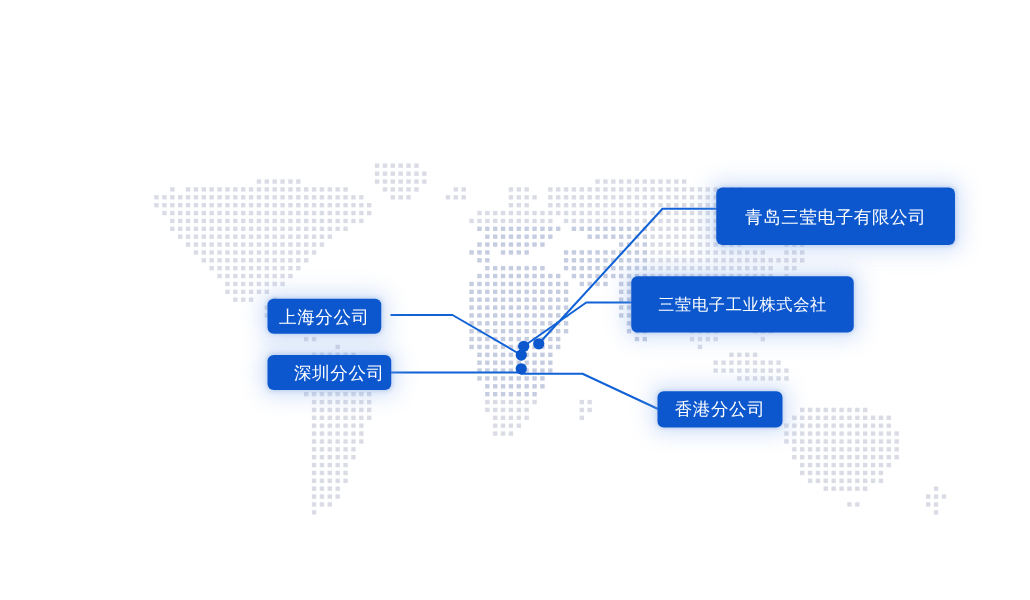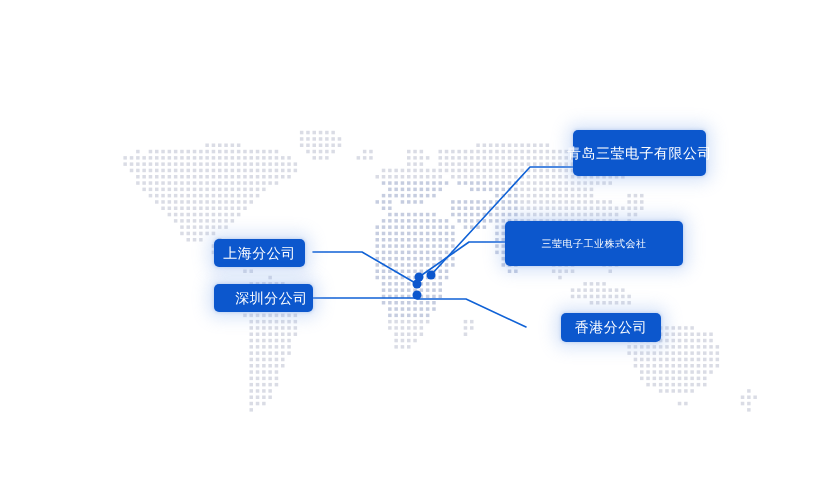--- a/index.html
+++ b/index.html
@@ -59,21 +59,21 @@
   }
 
   #callout-qingdao {
     left: 573px; top: 142px;
     width: 163px; height: 46px;
     font-size: 14px;
   }
   #callout-korea {
     left: 505px; top: 221px;
     width: 178px; height: 45px;
-    font-size: 10px;
+    font-size: 13px;
   }
   #callout-shanghai {
     left: 214px; top: 239px;
     width: 99px; height: 28px;
     font-size: 14px;
   }
   #callout-shenzhen {
     left: 214px; top: 284px;
     width: 99px; height: 28px;
     font-size: 14px;
@@ -1446,33 +1446,33 @@
         <polyline points="417,299 466,299 526,327" fill="none" stroke="#1062d6" stroke-width="1.6" stroke-linejoin="round" stroke-linecap="round"></polyline>
       </g>
     <g id="marker-dots">
         <circle cx="419" cy="277" r="4.5" fill="#0c57cd"></circle>
         <circle cx="431" cy="275" r="4.5" fill="#0c57cd"></circle>
         <circle cx="417" cy="284" r="4.5" fill="#0c57cd"></circle>
         <circle cx="417" cy="295" r="4.5" fill="#0c57cd"></circle>
       </g>
   </svg>
 
-  <div class="callout" id="callout-qingdao" style="left: 573px; top: 130px; width: 133px; height: 46px; background: rgb(12, 87, 205); color: rgb(255, 255, 255);">
+  <div class="callout" id="callout-qingdao" style="left: 573px; top: 150px; width: 191px; height: 46px; background: rgb(12, 87, 205); color: rgb(255, 255, 255);">
     <span class="line">青岛三莹电子有限公司</span>
   </div>
 
   <div class="callout" id="callout-korea" style="left: 505px; top: 221px; width: 178px; height: 45px; background: rgb(12, 87, 205); color: rgb(255, 255, 255);">
     <span class="line">三莹电子工业株式会社</span>
   </div>
 
   <div class="callout" id="callout-shanghai" style="left: 214px; top: 239px; width: 91px; height: 28px; background: rgb(12, 87, 205); color: rgb(255, 255, 255);">
     <span class="line">上海分公司</span>
   </div>
 
   <div class="callout" id="callout-shenzhen" style="left: 214px; top: 284px; width: 99px; height: 28px; background: rgb(12, 87, 205); color: rgb(255, 255, 255);">
     <span class="line">深圳分公司</span>
   </div>
 
-  <div class="callout" id="callout-hongkong" style="left: 526px; top: 313px; width: 100px; height: 29px; background: rgb(12, 87, 205); color: rgb(255, 255, 255); margin-left: 35px;">
+  <div class="callout" id="callout-hongkong" style="left: 526px; top: 313px; width: 100px; height: 29px; background: rgb(12, 87, 205); color: rgb(255, 255, 255);">
     <span class="line">香港分公司</span>
   </div>
 
 </div>
 
 </body></html>

